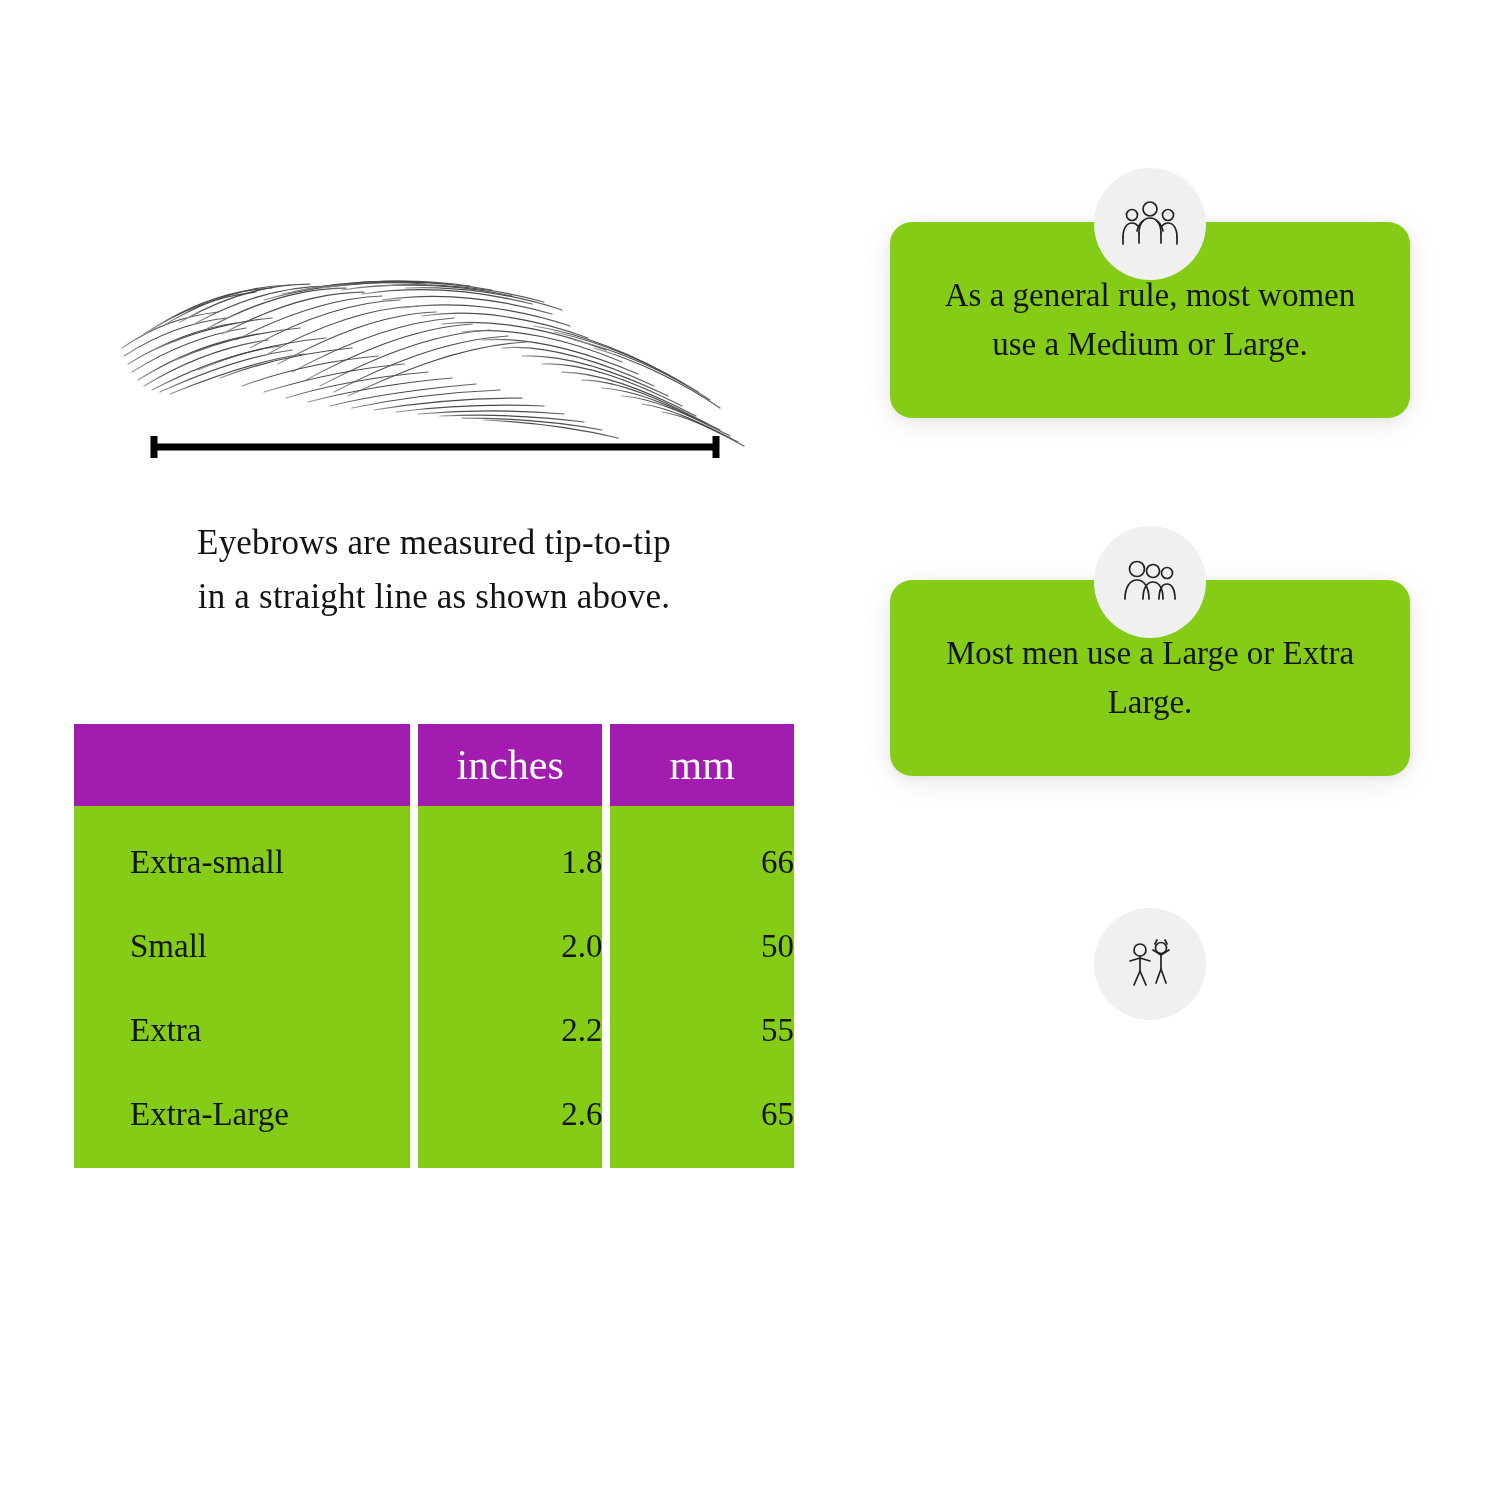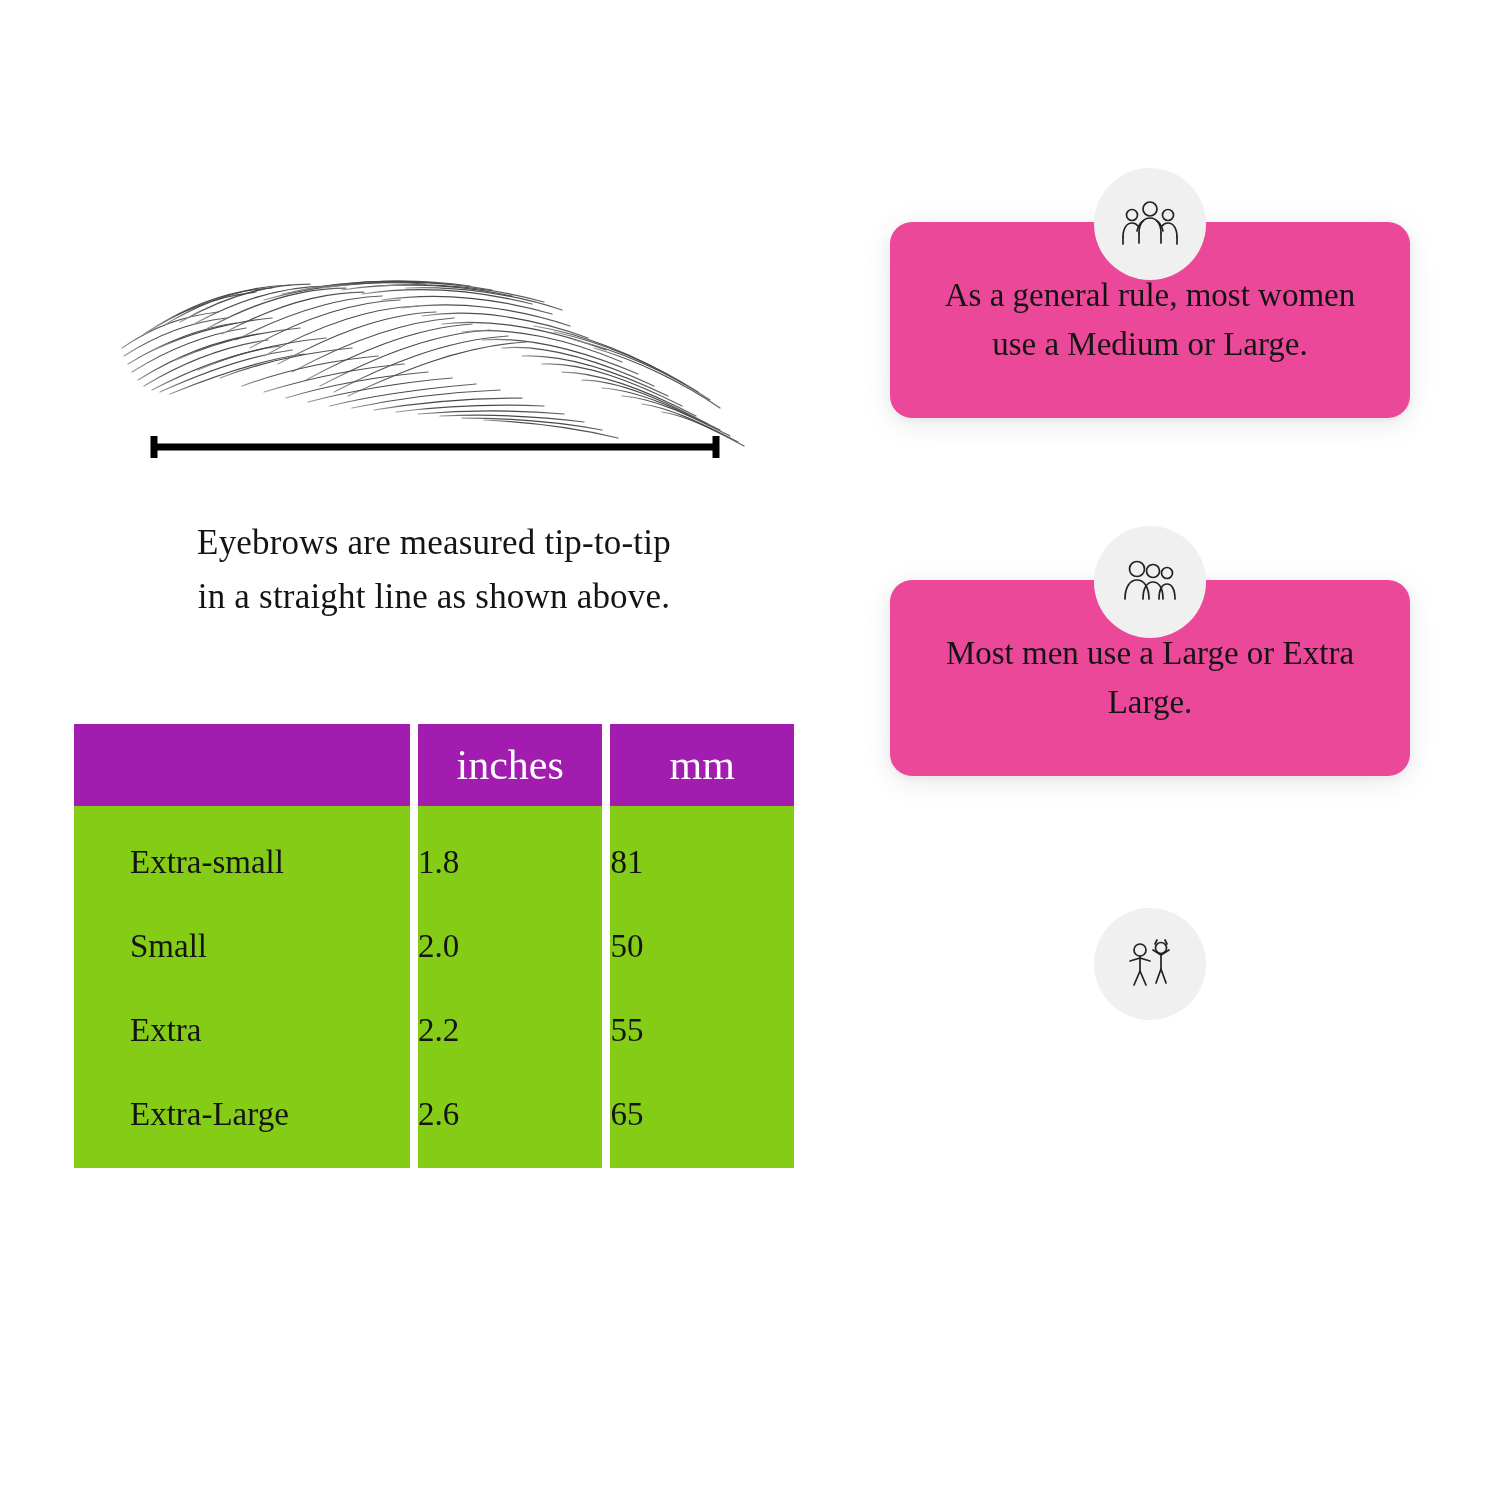--- a/index.html
+++ b/index.html
@@ -102,21 +102,21 @@
     font-size: 33px;
     vertical-align: middle;
     color: #141414;
   }
   .size-table tbody td.name-cell {
     text-align: left;
     padding-left: 56px;
     border-right: 8px solid #ffffff;
   }
   .size-table tbody td.num-cell {
-    text-align: left;
+    text-align: right;
     margin-left: 42px;
   }
   .size-table tbody td.inch-cell {
     border-right: 8px solid #ffffff;
   }
   .size-table tbody tr:first-child td {
     padding-top: 14px;
   }
   .size-table tbody tr:last-child td {
     padding-bottom: 12px;
@@ -127,21 +127,21 @@
     position: absolute;
     left: 860px;
     top: 0;
     width: 580px;
     height: 1500px;
   }
   .info-card {
     position: absolute;
     left: 30px;
     width: 520px;
-    background: #ec4899;
+    background: #84cc16;
     border-radius: 22px;
     box-shadow: 0 6px 30px rgba(0,0,0,0.09), 0 2px 8px rgba(0,0,0,0.05);
     box-sizing: border-box;
     display: flex;
     align-items: center;
     justify-content: center;
     text-align: center;
   }
   .card-1 { top: 222px; height: 196px; }
   .card-2 { top: 580px; height: 196px; }
@@ -283,21 +283,21 @@
         <tr>
           <th class="blank-head"></th>
           <th class="head-inches">inches</th>
           <th class="head-mm">mm</th>
         </tr>
       </thead>
       <tbody>
         <tr>
           <td class="name-cell">Extra-small</td>
           <td class="num-cell inch-cell">1.8</td>
-          <td class="num-cell">81</td>
+          <td class="num-cell">66</td>
         </tr>
         <tr>
           <td class="name-cell">Small</td>
           <td class="num-cell inch-cell">2.0</td>
           <td class="num-cell">50</td>
         </tr>
         <tr>
           <td class="name-cell">Extra</td>
           <td class="num-cell inch-cell">2.2</td>
           <td class="num-cell">55</td>

